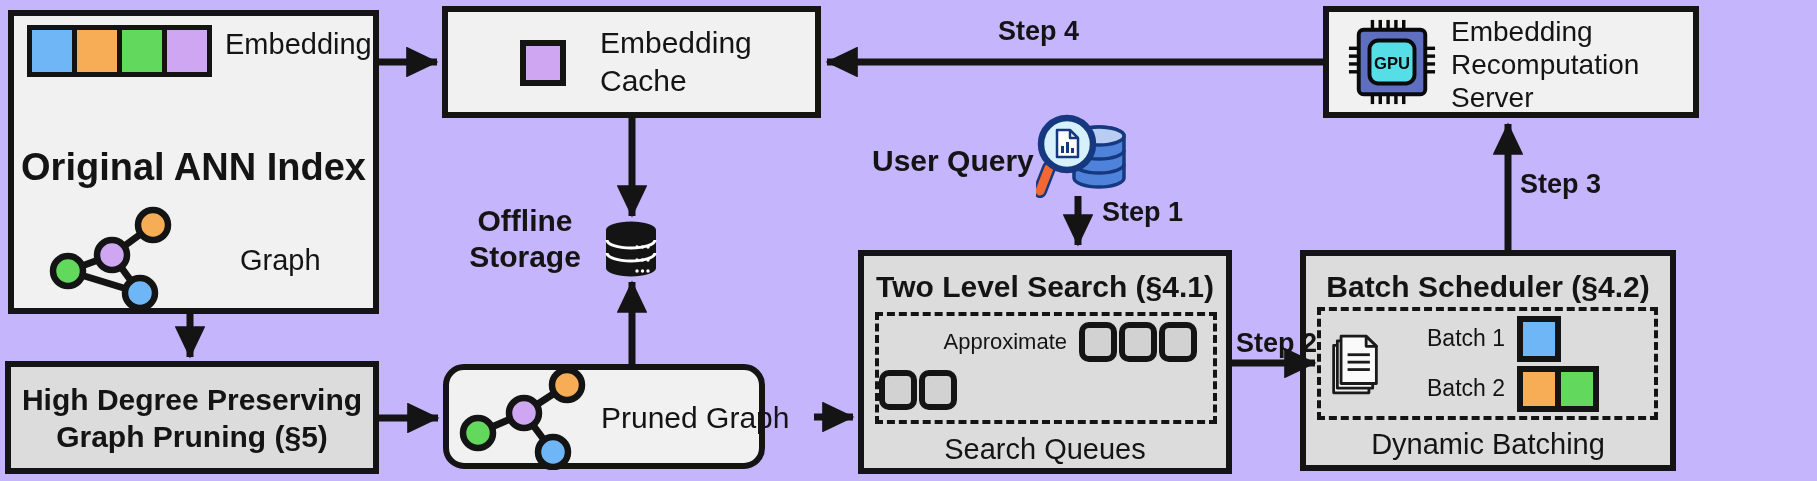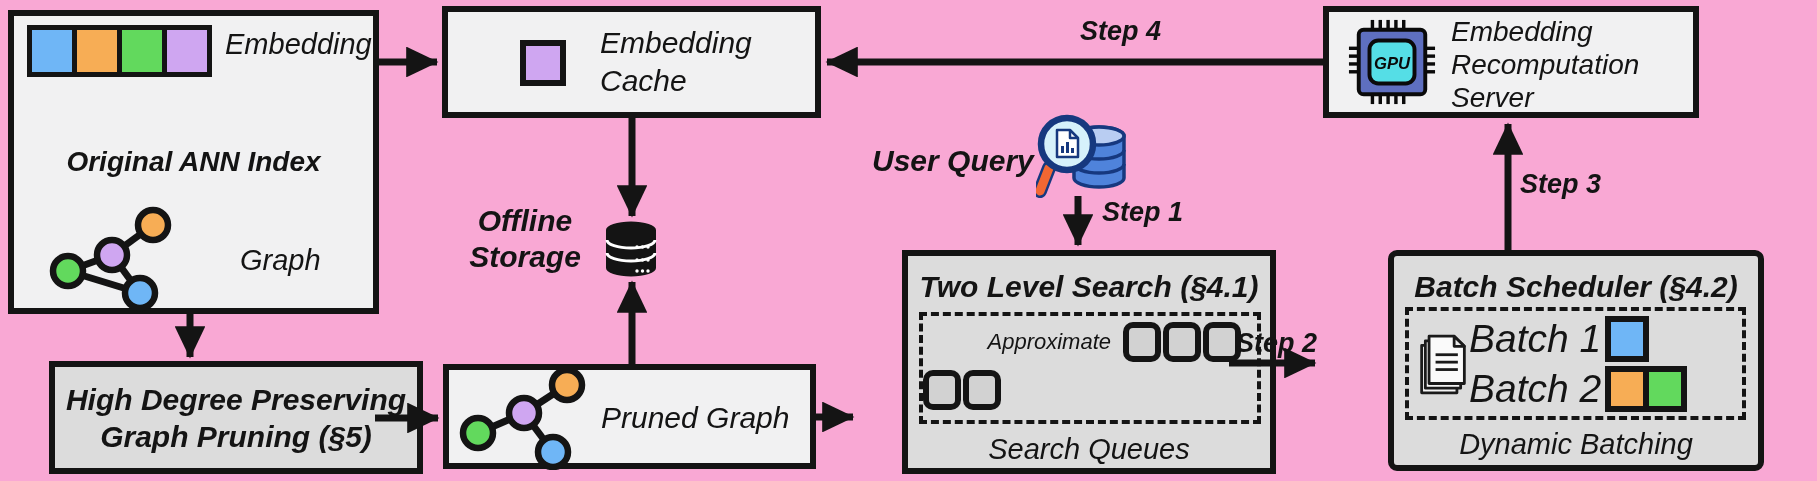--- a/index.html
+++ b/index.html
@@ -1,63 +1,62 @@
 <!DOCTYPE html>
 <html style="--blue: #6FB6F6; --orange: #F7AD55; --green: #62D95D; --purple: #CFA6F1; --cyan: #55DEE6; --indigo: #5E6FC0; --handle_orange: #F26732; --db_blue: #4F83DB; --db_blue_light: #B9CDF2; --db_navy: #16387F; --lens: #D6F1FB; --box_light: #F1F1F2; --box_dark: #DCDCDC; --queue_fill: #D2D2D2; --ink: #141414;"><head>
 <meta charset="utf-8">
 <style>
   html,body{margin:0;padding:0;background:#fff;}
   #canvas{
     position:relative; width:1817px; height:481px; overflow:hidden;
-    background:#f9a8d4; color:var(--ink);
+    background:#c4b5fd; color:var(--ink);
     font-family:"Liberation Sans", sans-serif;
-    font-style:italic;
   }
   .box{position:absolute; box-sizing:border-box; border:6px solid #141414;}
   .bg-light{background:var(--box_light);}
-  .bg-dark{background:var(--box_dark);margin-left:44px;}
+  .bg-dark{background:var(--box_dark);}
   .abs{position:absolute;}
   .t29{font-size:29px;}
   .t30b{font-size:30px;font-weight:bold;}
   .t28{font-size:28px;}
   .step{position:absolute; font-size:27px; font-weight:bold; white-space:nowrap;}
   .center{text-align:center;}
   
   .emb-strip{position:absolute; left:13px; top:9px; display:flex; gap:5px; border:5px solid #141414; background:#141414;}
   .emb-sq{width:40px; height:42px;}
   
   .cache-sq{position:absolute; left:72px; top:28px; width:34px; height:34px; border:6px solid #141414; background:var(--purple);}
   
   .dashed{position:absolute; box-sizing:border-box; border:4px dashed #141414;}
   .q-row{display:flex; align-items:center; height:48px;}
   .q-label{width:188px; text-align:right; padding-right:12px; font-size:22px;}
   .q-squares{display:flex; gap:2px;}
   .q-sq{width:26px; height:28px; border:6px solid #141414; border-radius:10px; background:var(--queue_fill);}
   .b-row{display:flex; align-items:center; height:50px;}
-  .b-label{width:124px; text-align:right; padding-right:12px; font-size:39px; white-space:nowrap;}
+  .b-label{width:124px; text-align:right; padding-right:12px; font-size:23px; white-space:nowrap;}
   .b-sq{width:32px; height:34px; border:6px solid #141414;}
   .duo .b-sq + .b-sq{margin-left:-6px;}
   .duo{display:flex;}
   svg{display:block;}
   .nowrap{white-space:nowrap;}
 </style>
 </head>
 <body>
 
 <div id="canvas">
 
   <div class="box bg-light" style="left:8px; top:10px; width:371px; height:304px;">
     <div class="emb-strip">
       <div class="emb-sq" style="background:var(--blue);"></div>
       <div class="emb-sq" style="background:var(--orange);"></div>
       <div class="emb-sq" style="background:var(--green);"></div>
       <div class="emb-sq" style="background:var(--purple);"></div>
     </div>
     <div class="abs t29 nowrap" style="left:211px; top:12px;">Embedding</div>
-    <div class="abs center nowrap" style="left:0; right:0; top:130px; font-size:28px; font-weight:bold;">Original ANN Index</div>
+    <div class="abs center nowrap" style="left:0; right:0; top:130px; font-size:38px; font-weight:bold;">Original ANN Index</div>
     <svg class="abs" style="left:24px; top:182px;" width="150" height="115" viewBox="0 0 150 115">
       <g stroke="var(--ink)" stroke-width="7">
         <line x1="115" y1="27" x2="74" y2="57"></line>
         <line x1="74" y1="57" x2="30" y2="73"></line>
         <line x1="74" y1="57" x2="102" y2="95"></line>
         <line x1="30" y1="73" x2="102" y2="95"></line>
       </g>
       <g stroke="var(--ink)" stroke-width="6.5">
         <circle cx="115" cy="27" r="15" style="fill:var(--orange)"></circle>
         <circle cx="74" cy="57" r="15" style="fill:var(--purple)"></circle>
@@ -95,21 +94,21 @@
         <circle cx="44" cy="27" r="1.7"></circle>
       <circle cx="33" cy="40" r="1.7"></circle>
         <circle cx="38.5" cy="40" r="1.7"></circle>
         <circle cx="44" cy="40" r="1.7"></circle>
       <circle cx="33" cy="51" r="1.7"></circle>
         <circle cx="38.5" cy="51" r="1.7"></circle>
         <circle cx="44" cy="51" r="1.7"></circle>
     </g>
   </svg>
 
-  <div class="box bg-light" style="left:443px; top:364px; width:373px; height:105px;">
+  <div class="box bg-light" style="left:443px; top:364px; width:322px; height:105px;border-radius:21px;">
     <svg class="abs" style="left:6px; top:0px;" width="160" height="100" viewBox="0 0 160 100">
       <g stroke="var(--ink)" stroke-width="7">
         <line x1="112" y1="15" x2="69" y2="43"></line>
         <line x1="69" y1="43" x2="23" y2="63"></line>
         <line x1="69" y1="43" x2="98" y2="82"></line>
       </g>
       <g stroke="var(--ink)" stroke-width="6.5">
         <circle cx="112" cy="15" r="15" style="fill:var(--orange)"></circle>
         <circle cx="69" cy="43" r="15" style="fill:var(--purple)"></circle>
         <circle cx="23" cy="63" r="15" style="fill:var(--green)"></circle>
@@ -155,21 +154,21 @@
       <div class="q-row">
         <div class="q-squares">
             <div class="q-sq"></div>
             <div class="q-sq"></div>
           </div>
       </div>
     </div>
     <div class="abs center t29 nowrap" style="left:0; right:0; top:177px;">Search Queues</div>
   </div>
 
-  <div class="box bg-dark" style="left:1344px; top:250px; width:376px; height:221px;border-radius:9px;">
+  <div class="box bg-dark" style="left:1300px; top:250px; width:376px; height:221px;">
     <div class="abs center t30b nowrap" style="left:0; right:0; top:14px;">Batch Scheduler (§4.2)</div>
     <div class="dashed" style="left:11px; top:51px; width:341px; height:113px; display:flex; align-items:center; padding:0 8px;">
       <svg width="52" height="72" viewBox="0 0 56 74">
         <g fill="#f4f4f4" stroke="#1a1a1a" stroke-width="3" stroke-linejoin="round">
           <path d="M5,17 h27 l11,11 v40 h-38 z"></path>
           <path d="M9,12 h27 l11,11 v40 h-38 z"></path>
           <path d="M13,7 h27 l11,11 v40 h-38 z" fill="#fafafa"></path>
           <path d="M40,7 v11 h11 z" fill="#e9e9e9"></path>
         </g>
         <g stroke="#1a1a1a" stroke-width="3">
@@ -224,21 +223,21 @@
     <div class="abs t28" style="left:122px; top:3px; line-height:33px;">
       <div class="nowrap">Embedding</div>
       <div class="nowrap">Recomputation</div>
       <div class="nowrap">Server</div>
     </div>
   </div>
 
   <div class="step" style="left:1102px; top:197px;">Step 1</div>
   <div class="step" style="left:1236px; top:328px;">Step 2</div>
   <div class="step" style="left:1520px; top:169px;">Step 3</div>
-  <div class="step" style="left:1080px; top:16px;">Step 4</div>
+  <div class="step" style="left:998px; top:16px;">Step 4</div>
 
   <svg class="abs" style="left:0; top:0; pointer-events:none;" width="1817" height="481" viewBox="0 0 1817 481">
     <defs>
       <marker id="ah" markerUnits="strokeWidth" markerWidth="5" markerHeight="4.4" refX="4.4" refY="2.2" orient="auto">
         <path d="M0,0 L4.6,2.2 L0,4.4 z" fill="#141414"></path>
       </marker>
     </defs>
     <g stroke="#141414" stroke-width="7">
       <line x1="375" y1="62" x2="437" y2="62" marker-end="url(#ah)"></line>
       <line x1="190" y1="310" x2="190" y2="357" marker-end="url(#ah)"></line>

